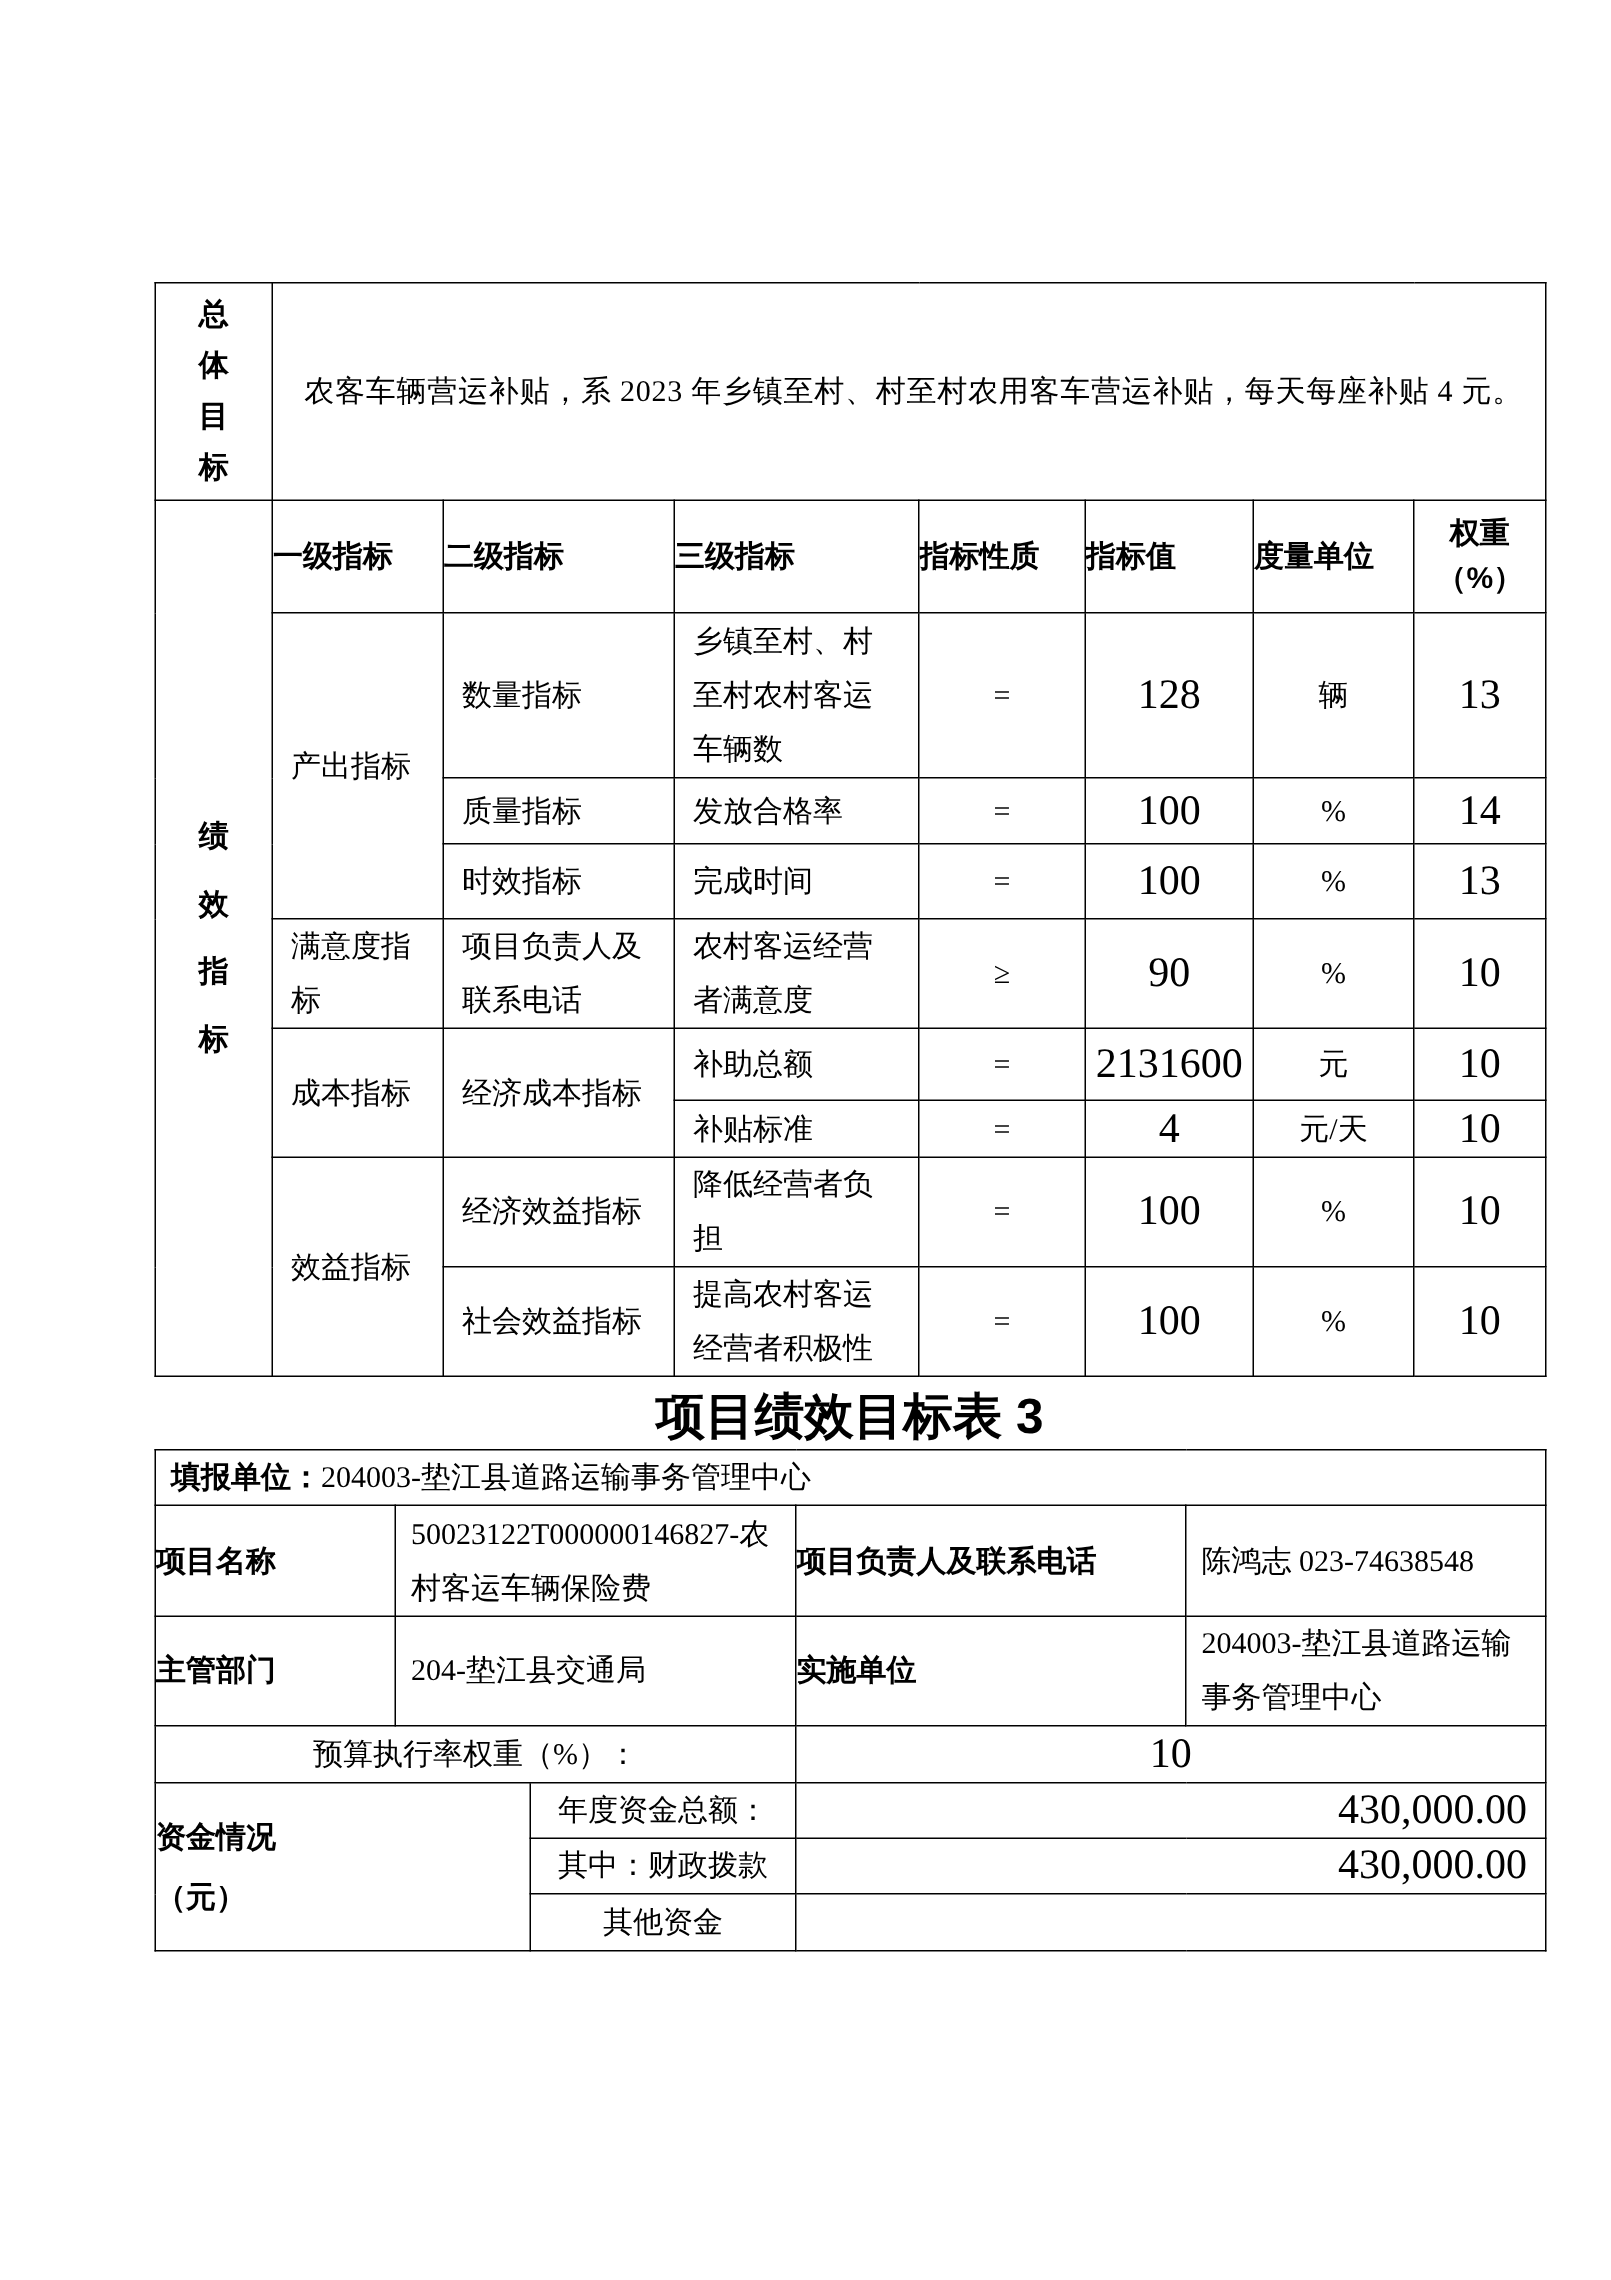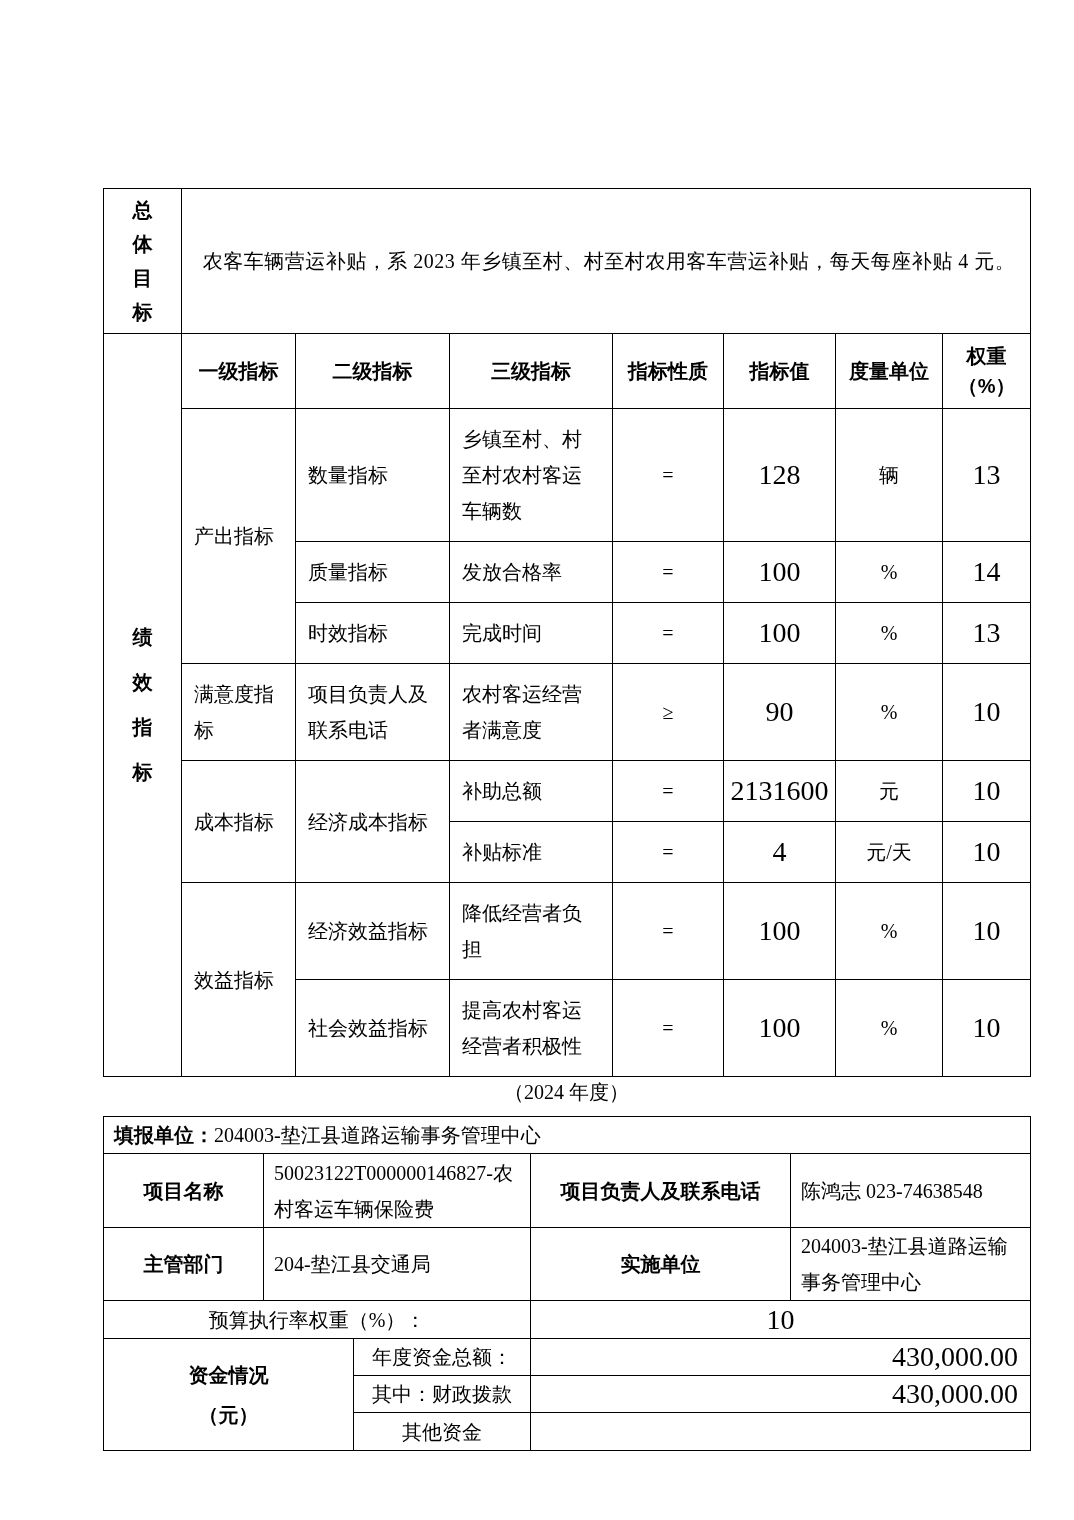--- a/index.html
+++ b/index.html
@@ -17,27 +17,26 @@
   td {
     border: 1px solid #000;
     font-size: 20px;
     vertical-align: middle;
     line-height: 36px;
     overflow: hidden;
   }
   .hd {
     font-weight: bold;
     font-family: "Liberation Sans", "DejaVu Sans", sans-serif;
-    text-align: center;
   }
   .vert { white-space: pre-line; text-align: center; }
   .vert-goal { line-height: 34px; }
   .vert-perf { line-height: 45px; }
   .goal-text { padding: 0 8px 0 14px; letter-spacing: 0.5px; text-align: center; }
-  .cell-left { text-align: left; padding: 12px 12px; }
+  .cell-left { text-align: left; padding: 0 12px; }
   .cell-center { text-align: center; }
   .num { font-size: 28px; }
 
   .title-block { text-align: center; }
   .doc-title {
     font-size: 33px; font-weight: bold;
     font-family: "Liberation Sans", "DejaVu Sans", sans-serif;
     margin-top: 4px; line-height: 44px;
   }
   .doc-subtitle { font-size: 20px; line-height: 30px; margin-bottom: 9px; }
@@ -151,21 +150,21 @@
         <td class="cell-left">提高农村客运经营者积极性</td>
         <td class="cell-center">=</td>
         <td class="cell-center num">100</td>
         <td class="cell-center">%</td>
         <td class="cell-center num">10</td>
       </tr>
     </tbody>
       </table>
 
     <div class="title-block">
-      <div class="doc-subtitle">（2024 年度）</div>
+      <div class="doc-title">项目绩效目标表 3</div>
     </div>
 
     <table class="tbl">
       <colgroup>
         <col style="width:160px">
           <col style="width:90px">
           <col style="width:177px">
           <col style="width:260px">
           <col style="width:240px">
       </colgroup>

